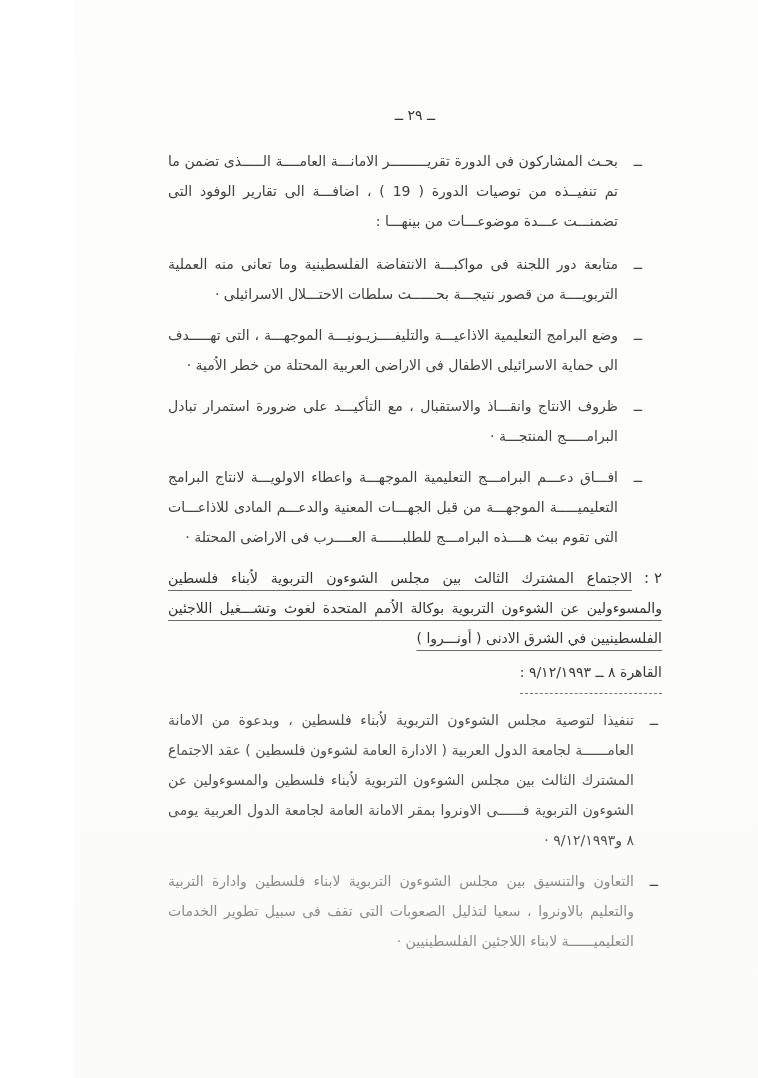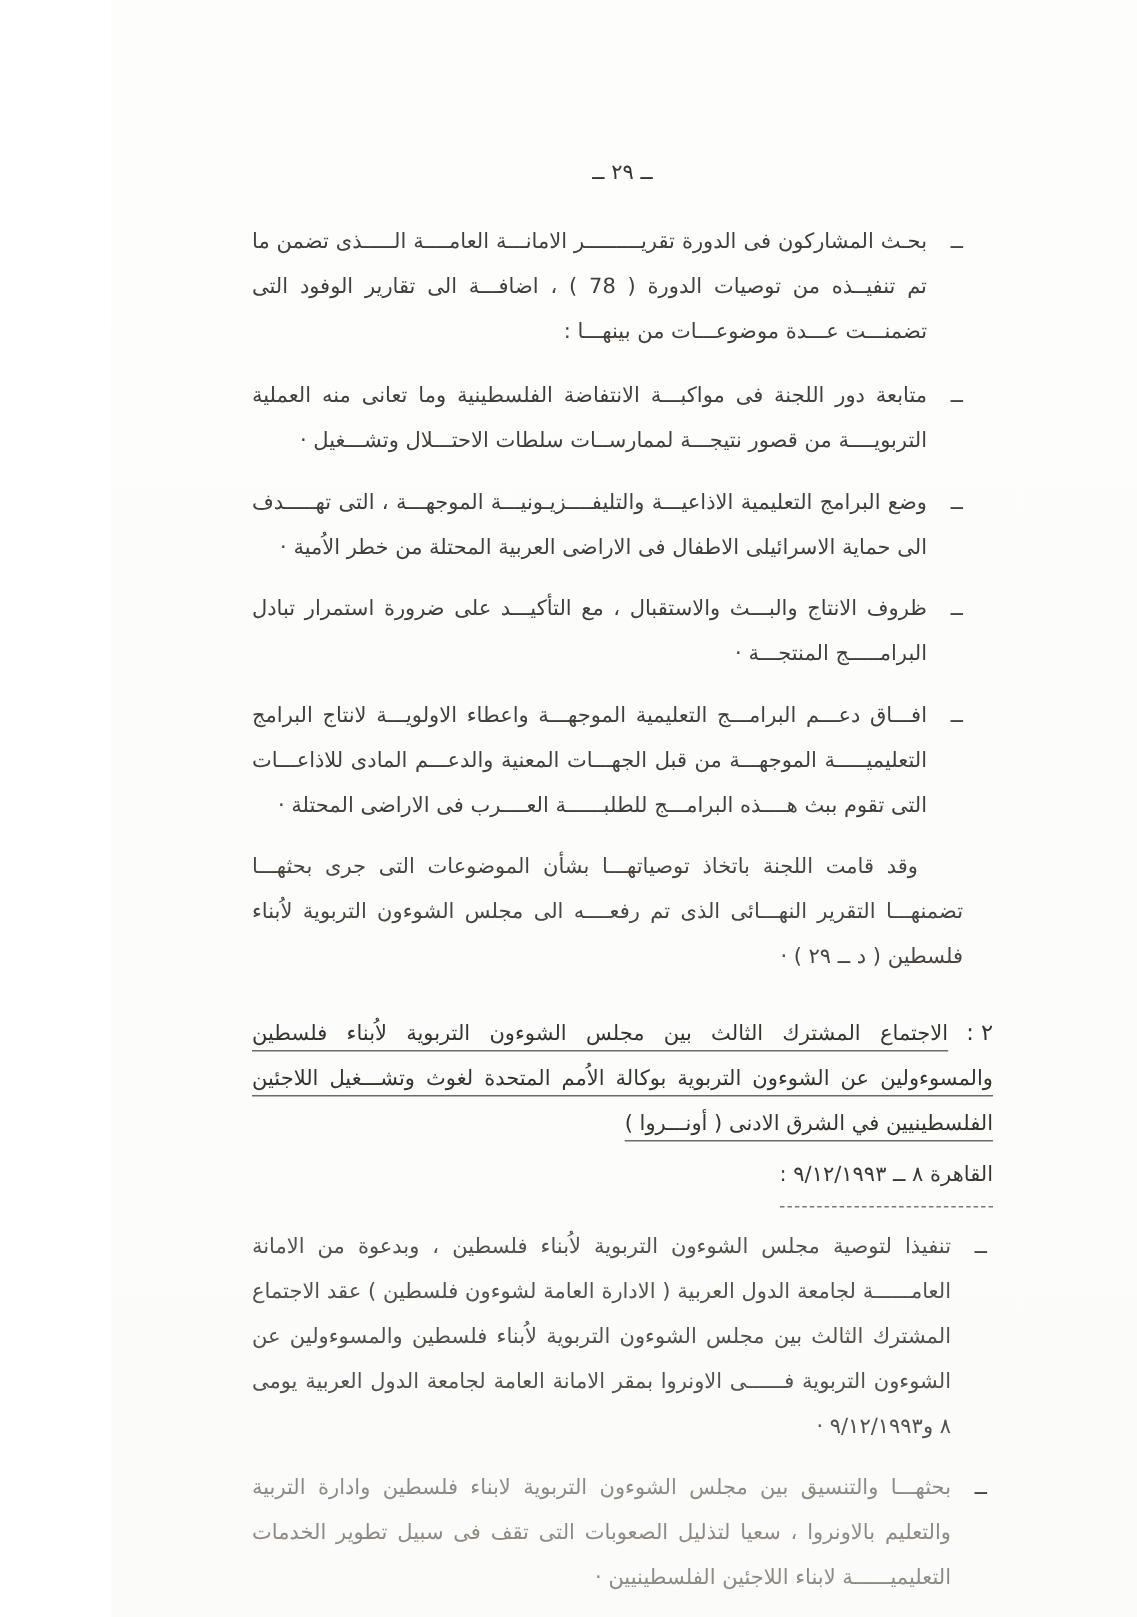--- a/index.html
+++ b/index.html
@@ -61,61 +61,60 @@
 <body>
 
 <div class="page">
 
   <div class="page-number">ــ ٢٩ ــ</div>
 
   <section class="s1">
 
     <div class="item intro">
       <span class="dash">ــ</span>
-      <p class="txt">بحـث المشاركون فى الدورة تقريـــــــــر الامانـــة العامــــة الـــــذى تضمن ما تم تنفيــذه من توصيات الدورة ( 78 ) ، اضافـــة الى تقارير الوفود التى تضمنـــت عـــدة موضوعـــات من بينهـــا :</p>
+      <p class="txt">بحـث المشاركون فى الدورة تقريـــــــــر الامانـــة العامــــة الـــــذى تضمن ما تم تنفيــذه من توصيات الدورة ( 19 ) ، اضافـــة الى تقارير الوفود التى تضمنـــت عـــدة موضوعـــات من بينهـــا :</p>
     </div>
 
     <div class="item">
       <span class="dash">ــ</span>
-      <p class="txt">متابعة دور اللجنة فى مواكبـــة الانتفاضة الفلسطينية وما تعانى منه العملية التربويــــة من قصور نتيجـــة لممارســات سلطات الاحتـــلال وتشـــغيل ·</p>
+      <p class="txt">متابعة دور اللجنة فى مواكبـــة الانتفاضة الفلسطينية وما تعانى منه العملية التربويــــة من قصور نتيجـــة بحــــــث سلطات الاحتـــلال الاسرائيلى ·</p>
     </div>
 
     <div class="item">
       <span class="dash">ــ</span>
       <p class="txt">وضع البرامج التعليمية الاذاعيـــة والتليفــــزيـونيـــة الموجهـــة ، التى تهـــــدف الى حماية الاسرائيلى الاطفال فى الاراضى العربية المحتلة من خطر الاُمية ·</p>
     </div>
 
     <div class="item">
       <span class="dash">ــ</span>
-      <p class="txt">ظروف الانتاج والبـــث والاستقبال ، مع التأكيـــد على ضرورة استمرار تبادل البرامـــــج المنتجـــة ·</p>
+      <p class="txt">ظروف الانتاج وانقـــاذ والاستقبال ، مع التأكيـــد على ضرورة استمرار تبادل البرامـــــج المنتجـــة ·</p>
     </div>
 
     <div class="item">
       <span class="dash">ــ</span>
       <p class="txt">افـــاق دعـــم البرامـــج التعليمية الموجهـــة واعطاء الاولويـــة لانتاج البرامج التعليميـــــة الموجهـــة من قبل الجهـــات المعنية والدعـــم المادى للاذاعـــات التى تقوم ببث هــــذه البرامـــج للطلبــــــة العــــرب فى الاراضى المحتلة ·</p>
     </div>
 
-    <p class="closing">وقد قامت اللجنة باتخاذ توصياتهـــا بشأن الموضوعات التى جرى بحثهـــا تضمنهـــا التقرير النهـــائى الذى تم رفعــــه الى مجلس الشوءون التربوية لاُبناء فلسطين ( د ــ ٢٩ ) ·</p>
 
   </section>
 
   <section class="s2">
 
     <p class="heading"><span class="sec-num">٢ :</span><span class="u-title">الاجتماع المشترك الثالث بين مجلس الشوءون التربوية لاُبناء فلسطين والمسوءولين عن الشوءون التربوية بوكالة الاُمم المتحدة لغوث وتشـــغيل اللاجئين الفلسطينيين في الشرق الادنى ( أونـــروا )</span></p>
 
     <div class="date-row">
       <span class="u-dashed">القاهرة ٨ ــ ٩/١٢/١٩٩٣ :</span>
     </div>
 
     <div class="item mid">
       <span class="dash">ــ</span>
       <p class="txt">تنفيذا لتوصية مجلس الشوءون التربوية لاُبناء فلسطين ، وبدعوة من الامانة العامــــــة لجامعة الدول العربية ( الادارة العامة لشوءون فلسطين ) عقد الاجتماع المشترك الثالث بين مجلس الشوءون التربوية لاُبناء فلسطين والمسوءولين عن الشوءون التربوية فــــــى الاونروا بمقر الامانة العامة لجامعة الدول العربية يومى ٨ و٩/١٢/١٩٩٣ ·</p>
     </div>
 
 
     <div class="item faint">
       <span class="dash">ــ</span>
-      <p class="txt">بحثهـــا والتنسيق بين مجلس الشوءون التربوية لابناء فلسطين وادارة التربية والتعليم بالاونروا ، سعيا لتذليل الصعوبات التى تقف فى سبيل تطوير الخدمات التعليميــــــة لابناء اللاجئين الفلسطينيين ·</p>
+      <p class="txt">التعاون والتنسيق بين مجلس الشوءون التربوية لابناء فلسطين وادارة التربية والتعليم بالاونروا ، سعيا لتذليل الصعوبات التى تقف فى سبيل تطوير الخدمات التعليميــــــة لابناء اللاجئين الفلسطينيين ·</p>
     </div>
 
   </section>
 
 </div>
 
 </body></html>

